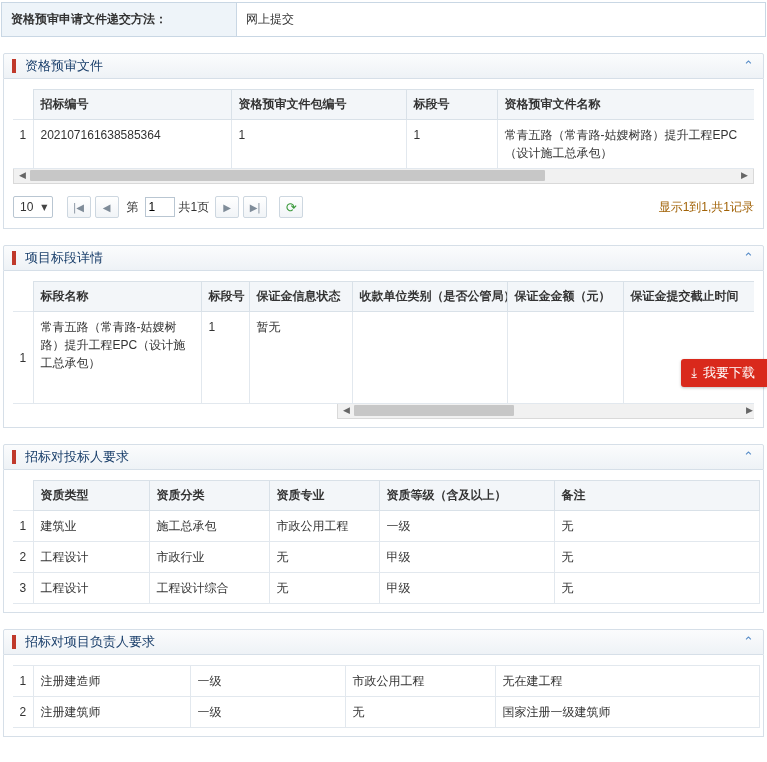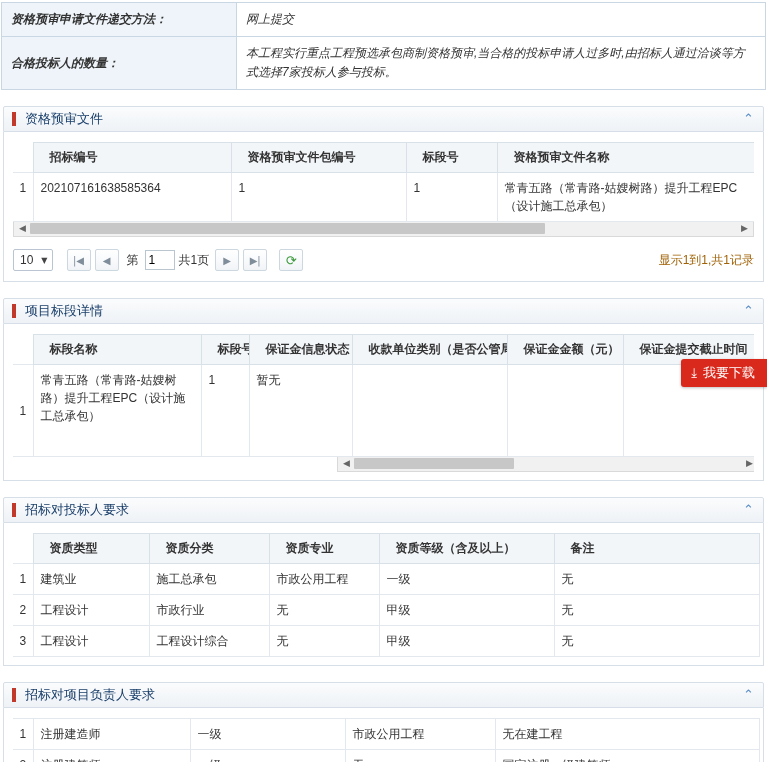--- a/index.html
+++ b/index.html
@@ -13,21 +13,20 @@
     overflow: hidden;
   }
   .page { width: 767px; height: 762px; position: relative; background:#fff; }
 
   
   .info-table {
     width: 765px;
     border-collapse: collapse;
     margin: 2px 1px 0 1px;
     table-layout: fixed;
-    font-style: italic;
   }
   .info-table td {
     border: 1px solid #c9d7e4;
     padding: 7px 9px;
     vertical-align: middle;
     line-height: 19px;
   }
   .info-table td.label {
     width: 235px;
     background: #eef4f9;
@@ -69,21 +68,21 @@
   .grid {
     border-collapse: collapse;
     table-layout: fixed;
     background: #fff;
   }
   .grid th {
     background: #f3f6f9;
     border: 1px solid #d9e1e8;
     font-weight: bold;
     text-align: left;
-    padding: 6px 16px;
+    padding: 6px 7px;
     color: #333;
     font-size: 12px;
     white-space: nowrap;
     overflow: hidden;
   }
   .grid td {
     border: 1px solid #e2e8ee;
     padding: 6px 7px;
     vertical-align: top;
     line-height: 18px;
@@ -176,24 +175,20 @@
 </head>
 <body>
 
 <div class="page">
 
   <table class="info-table">
     <tbody>
         <tr>
       <td class="label">资格预审申请文件递交方法：</td>
       <td class="value">网上提交</td>
-    </tr>
-    <tr>
-      <td class="label">合格投标人的数量：</td>
-      <td class="value">本工程实行重点工程预选承包商制资格预审,当合格的投标申请人过多时,由招标人通过洽谈等方式选择7家投标人参与投标。</td>
     </tr>
   </tbody>
     </table>
 
   <div class="section">
     <div class="sec-head">
       <span class="sec-bar"></span>
       <span class="sec-title">资格预审文件</span>
       <span class="sec-collapse">⌃</span>
     </div>

